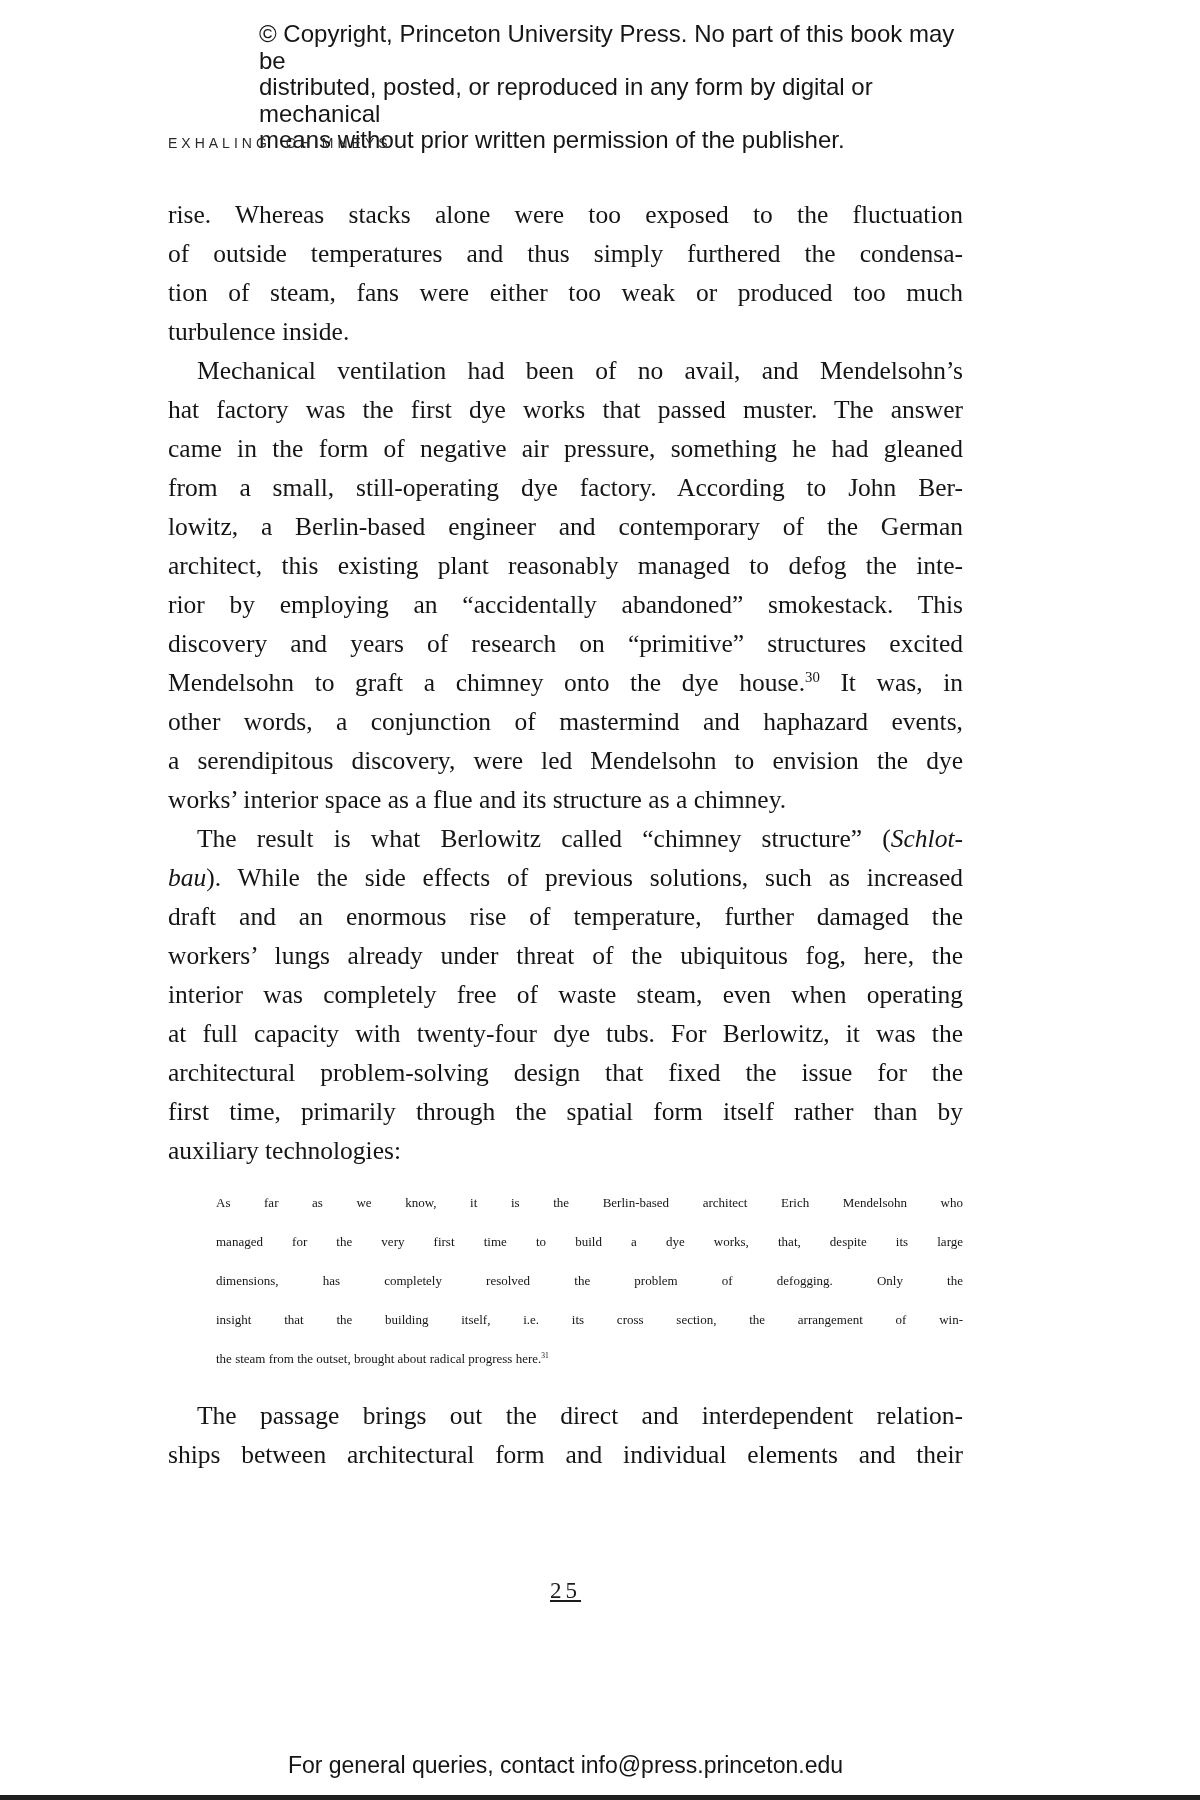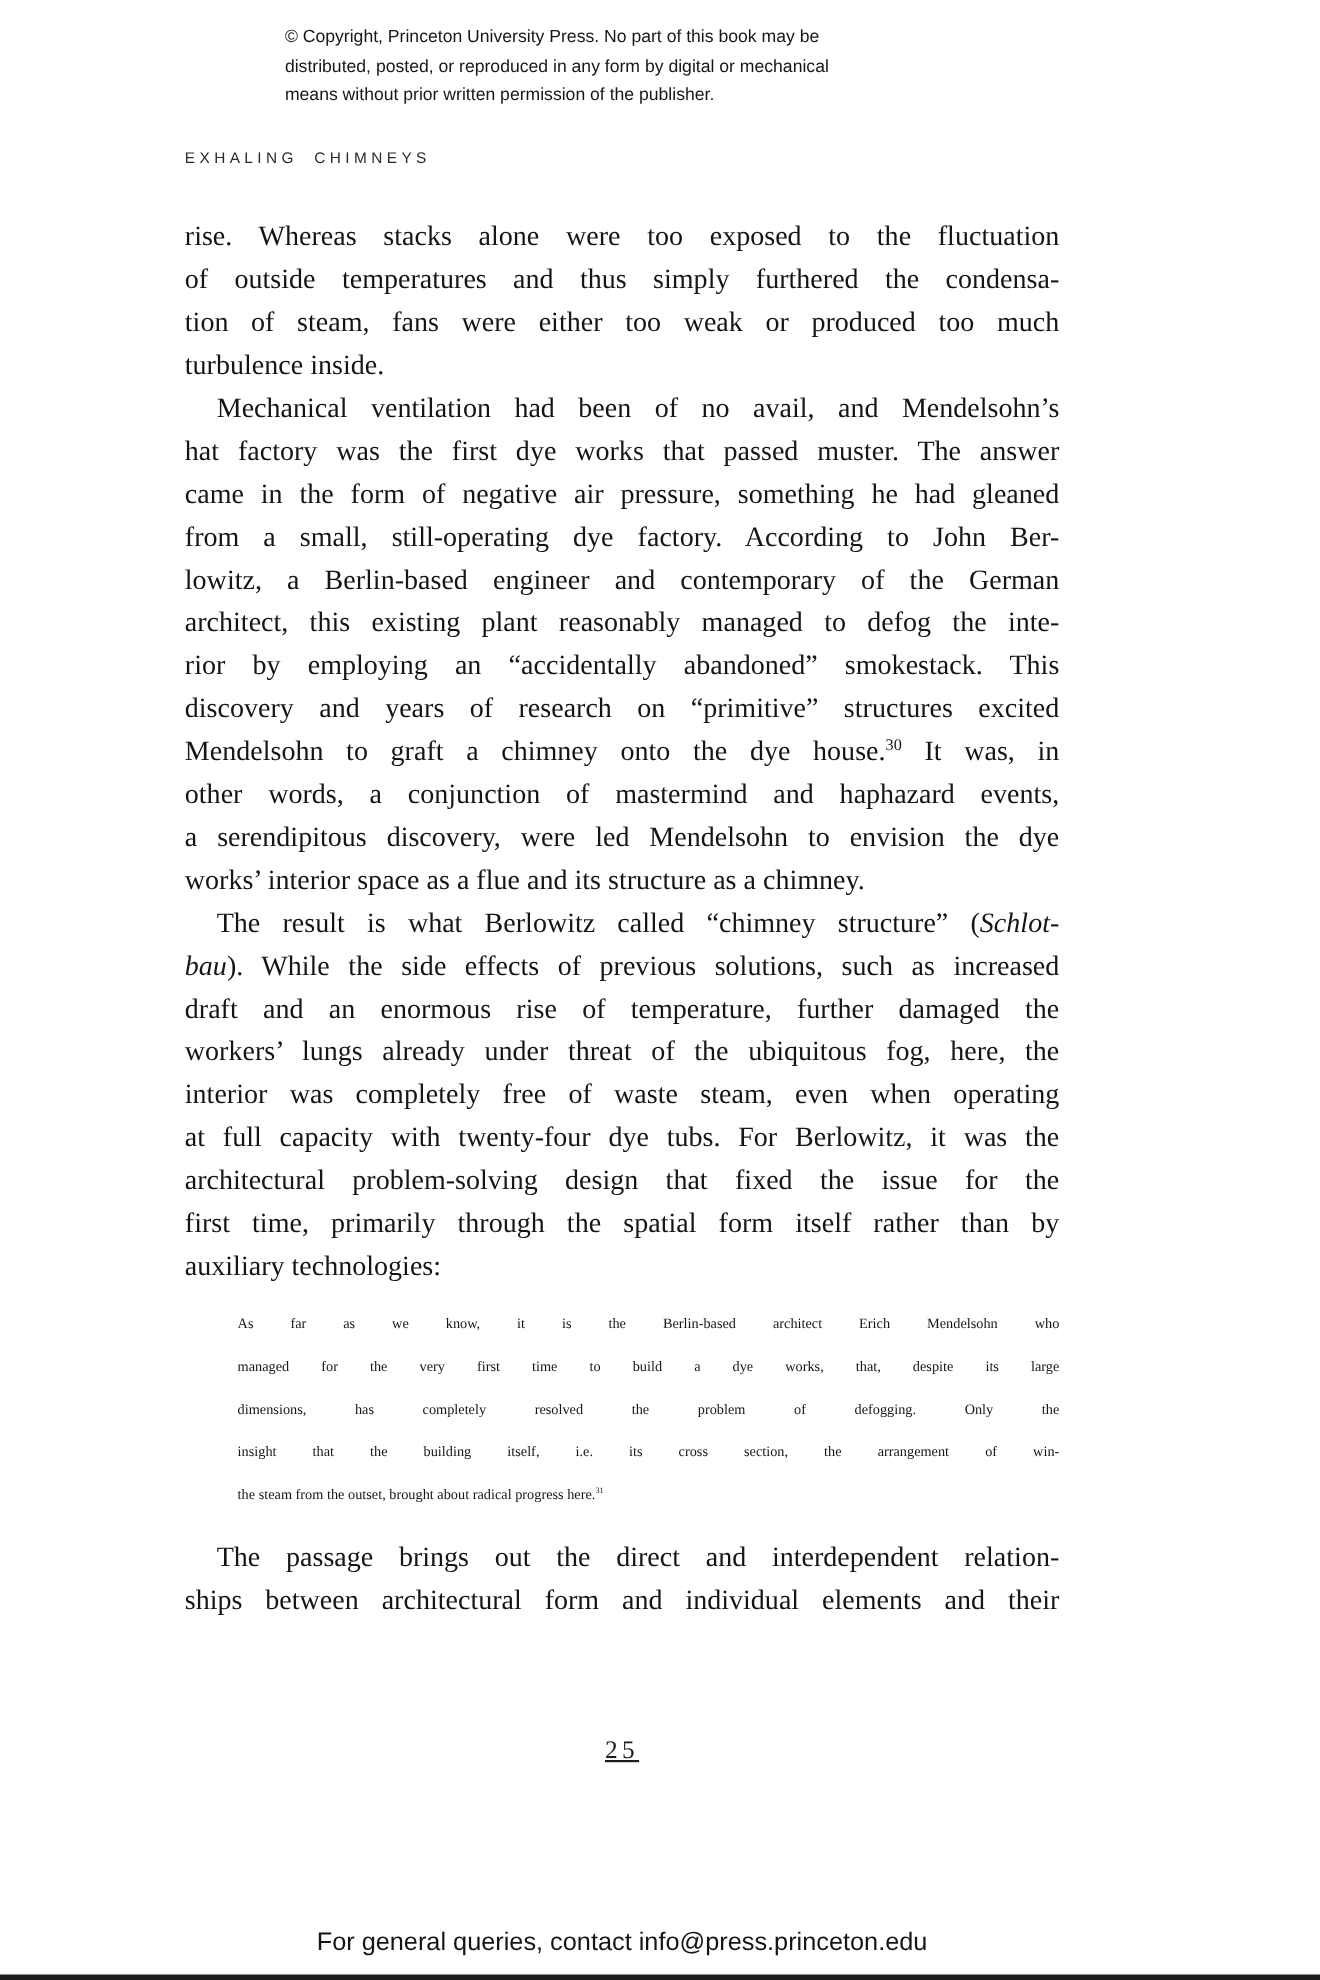--- a/index.html
+++ b/index.html
@@ -7,21 +7,21 @@
     position:relative;
     width:1200px;height:1800px;
     background:#ffffff;
     overflow:hidden;
     font-family:"Liberation Serif", serif;
     color:#1b1b1b;
   }
   .copyright{
     position:absolute;left:259px;top:21px;width:700px;
     font-family:"Liberation Sans", sans-serif;
-    font-size:16px;line-height:26.5px;color:#161616;
+    font-size:24px;line-height:26.5px;color:#161616;
   }
   .running-head{
     position:absolute;left:168px;top:135px;width:795px;
     text-align:left;
     font-family:"Liberation Sans", sans-serif;
     font-size:14px;letter-spacing:4px;word-spacing:7px;
     color:#2a2a2a;
   }
   .body-text{
     position:absolute;left:168px;top:195px;width:795px;

